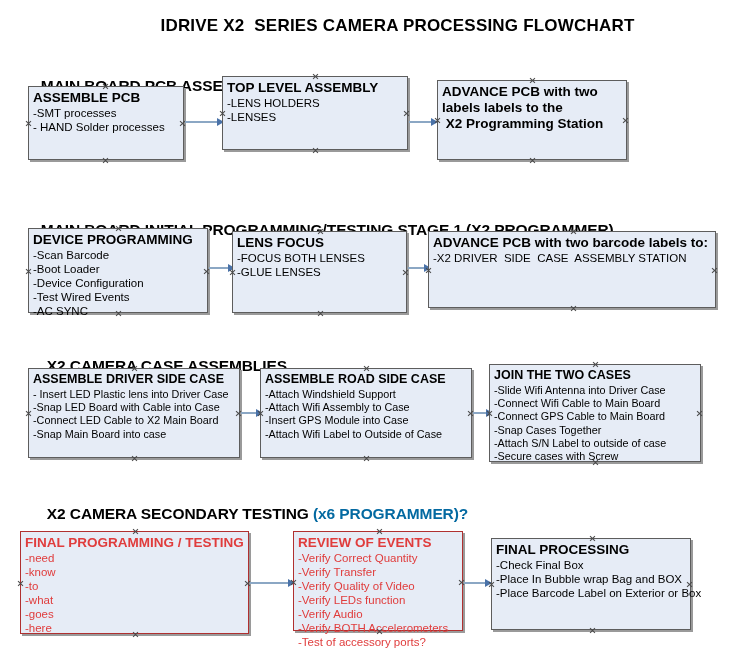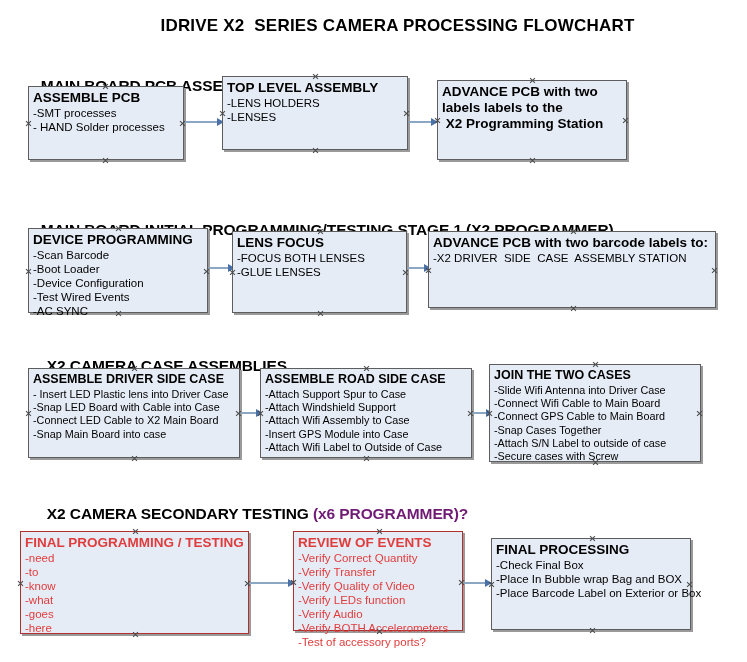--- a/index.html
+++ b/index.html
@@ -35,21 +35,21 @@
     margin-left: 24px;
   }
   .section-title {
     position: absolute;
     font-size: 15.5px;
     font-weight: bold;
     white-space: pre;
     letter-spacing: -0.1px;
   }
   .section-title .accent {
-    color: #701a75;
+    color: #0369a1;
   }
 
   
   .box {
     position: absolute;
     background: #e6ecf6;
     border: 1px solid #5d5d5d;
     box-shadow: 2px 2px 0 0 #9a9a9a;
     box-sizing: border-box;
     padding: 3px 4px 2px 4px;
@@ -221,21 +221,20 @@
     <span class="handle" style="left:-4px; top:41px;"></span>
     <span class="handle" style="left:206px; top:41px;"></span>
   </div>
 
   <div class="arrow" style="left:241px; top:412px; width:21px;">
     <span class="head"></span>
   </div>
 
   <div class="box small" style="left:260px; top:368px; width:212px; height:90px;">
     <span class="bx-title">ASSEMBLE ROAD SIDE CASE</span>
-    <span class="bx-line">-Attach Support Spur to Case</span>
     <span class="bx-line">-Attach Windshield Support</span>
     <span class="bx-line">-Attach Wifi Assembly to Case</span>
     <span class="bx-line">-Insert GPS Module into Case</span>
     <span class="bx-line">-Attach Wifi Label to Outside of Case</span>
     <span class="handle" style="left:102px; top:-4px;"></span>
     <span class="handle" style="left:102px; top:86px;"></span>
     <span class="handle" style="left:-4px; top:41px;"></span>
     <span class="handle" style="left:206px; top:41px;"></span>
   </div>
 
@@ -257,22 +256,22 @@
     <span class="handle" style="left:206px; top:45px;"></span>
   </div>
 
   <div class="section-title" style="left:30px; top:487px;">
     <span>X2 CAMERA SECONDARY TESTING </span><span class="accent">(x6 PROGRAMMER)?</span>
   </div>
 
   <div class="box red" style="left:20px; top:531px; width:229px; height:103px;">
     <span class="bx-title">FINAL PROGRAMMING / TESTING</span>
     <span class="bx-line">-need</span>
+    <span class="bx-line">-know</span>
     <span class="bx-line">-to</span>
-    <span class="bx-line">-know</span>
     <span class="bx-line">-what</span>
     <span class="bx-line">-goes</span>
     <span class="bx-line">-here</span>
     <span class="handle" style="left:111px; top:-4px;"></span>
     <span class="handle" style="left:111px; top:99px;"></span>
     <span class="handle" style="left:-4px; top:48px;"></span>
     <span class="handle" style="left:223px; top:48px;"></span>
   </div>
 
   <div class="arrow" style="left:250px; top:582px; width:44px;">

